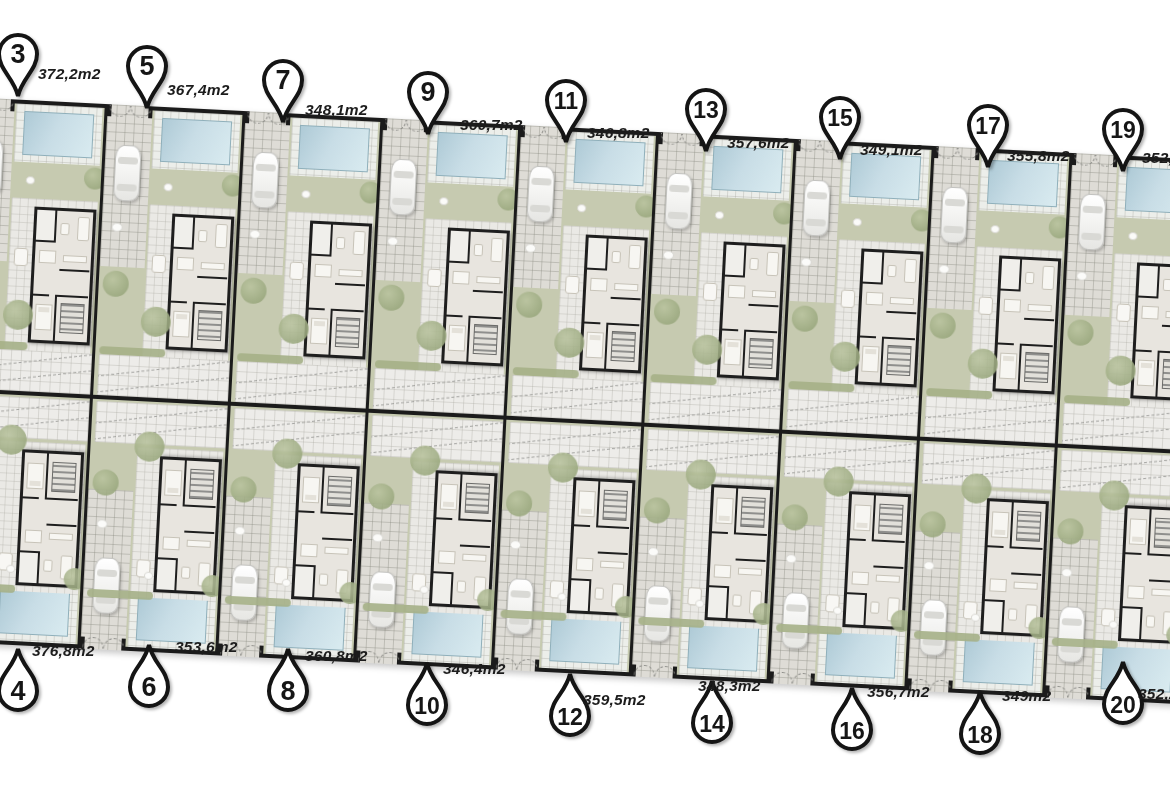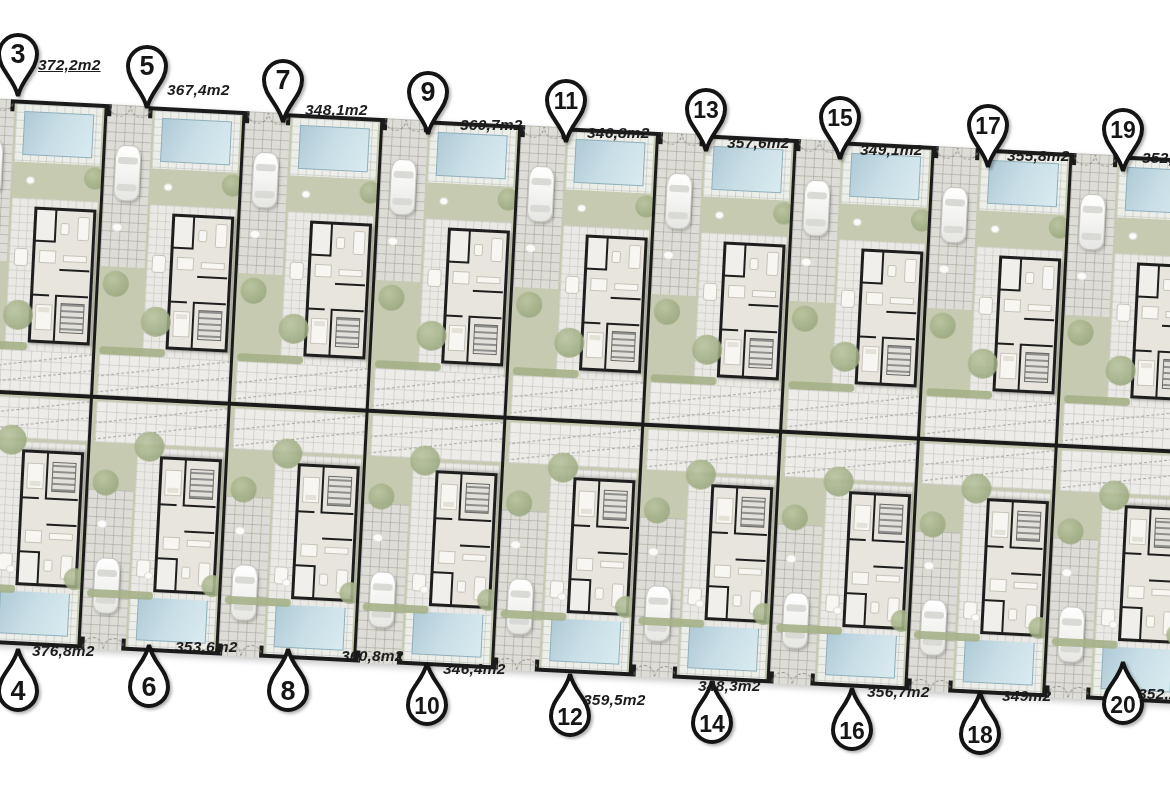--- a/index.html
+++ b/index.html
@@ -874,21 +874,21 @@
         <div class="swall"></div>
       </div>
     </div>
   <div id="pins">
       <div class="pin" style="left: -5px; top: 30px;">
         <svg viewBox="0 0 46 68" xmlns="http://www.w3.org/2000/svg">
           <path d="M23 66C19 48 4 40 4 24A19 19 0 1 1 42 24C42 40 27 48 23 66Z" fill="#ffffff" stroke="#141414" stroke-width="4"></path>
           <text x="23" y="32.5" text-anchor="middle" fill="#161616" font-family="Liberation Sans, sans-serif" font-size="27" font-weight="700">3</text>
         </svg>
       </div>
-      <div class="alab" style="left: 38px; top: 56px; text-decoration: underline;">372,2m2</div>
+      <div class="alab" style="left: 38px; top: 65px;">372,2m2</div>
       <div class="pin" style="left: 124px; top: 42px;">
         <svg viewBox="0 0 46 68" xmlns="http://www.w3.org/2000/svg">
           <path d="M23 66C19 48 4 40 4 24A19 19 0 1 1 42 24C42 40 27 48 23 66Z" fill="#ffffff" stroke="#141414" stroke-width="4"></path>
           <text x="23" y="32.5" text-anchor="middle" fill="#161616" font-family="Liberation Sans, sans-serif" font-size="27" font-weight="700">5</text>
         </svg>
       </div>
       <div class="alab" style="left: 167px; top: 81px;">367,4m2</div>
       <div class="pin" style="left: 260px; top: 56px;">
         <svg viewBox="0 0 46 68" xmlns="http://www.w3.org/2000/svg">
           <path d="M23 66C19 48 4 40 4 24A19 19 0 1 1 42 24C42 40 27 48 23 66Z" fill="#ffffff" stroke="#141414" stroke-width="4"></path>
@@ -951,21 +951,21 @@
           <text x="23" y="52.5" text-anchor="middle" fill="#161616" font-family="Liberation Sans, sans-serif" font-size="27" font-weight="700">6</text>
         </svg>
       </div>
       <div class="alab" style="left: 175px; top: 638px;">353,6m2</div>
       <div class="pin" style="left: 265px; top: 647px;">
         <svg viewBox="0 0 46 68" xmlns="http://www.w3.org/2000/svg">
           <path d="M23 2C27 20 42 28 42 44A19 19 0 1 1 4 44C4 28 19 20 23 2Z" fill="#ffffff" stroke="#141414" stroke-width="4"></path>
           <text x="23" y="52.5" text-anchor="middle" fill="#161616" font-family="Liberation Sans, sans-serif" font-size="27" font-weight="700">8</text>
         </svg>
       </div>
-      <div class="alab" style="left: 305px; top: 647px; margin-left: 36px;">360,8m2</div>
+      <div class="alab" style="left: 305px; top: 647px;">360,8m2</div>
       <div class="pin" style="left: 404px; top: 661px;">
         <svg viewBox="0 0 46 68" xmlns="http://www.w3.org/2000/svg">
           <path d="M23 2C27 20 42 28 42 44A19 19 0 1 1 4 44C4 28 19 20 23 2Z" fill="#ffffff" stroke="#141414" stroke-width="4"></path>
           <text x="23" y="52.5" text-anchor="middle" fill="#161616" font-family="Liberation Sans, sans-serif" font-size="23" font-weight="700">10</text>
         </svg>
       </div>
       <div class="alab" style="left: 443px; top: 660px;">346,4m2</div>
       <div class="pin" style="left: 547px; top: 672px;">
         <svg viewBox="0 0 46 68" xmlns="http://www.w3.org/2000/svg">
           <path d="M23 2C27 20 42 28 42 44A19 19 0 1 1 4 44C4 28 19 20 23 2Z" fill="#ffffff" stroke="#141414" stroke-width="4"></path>

